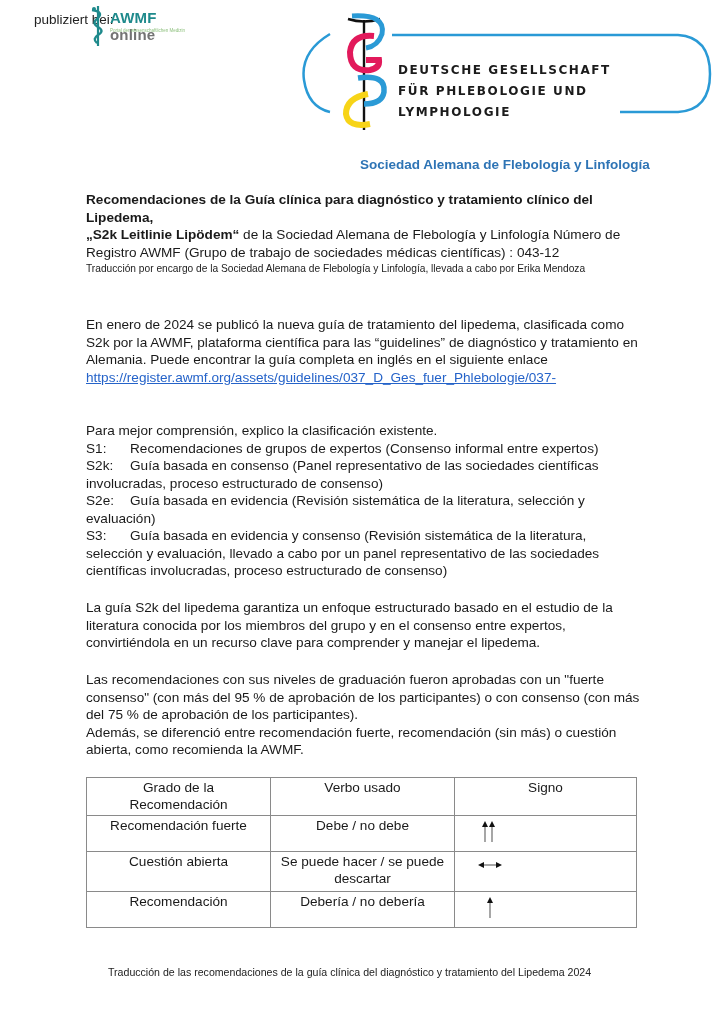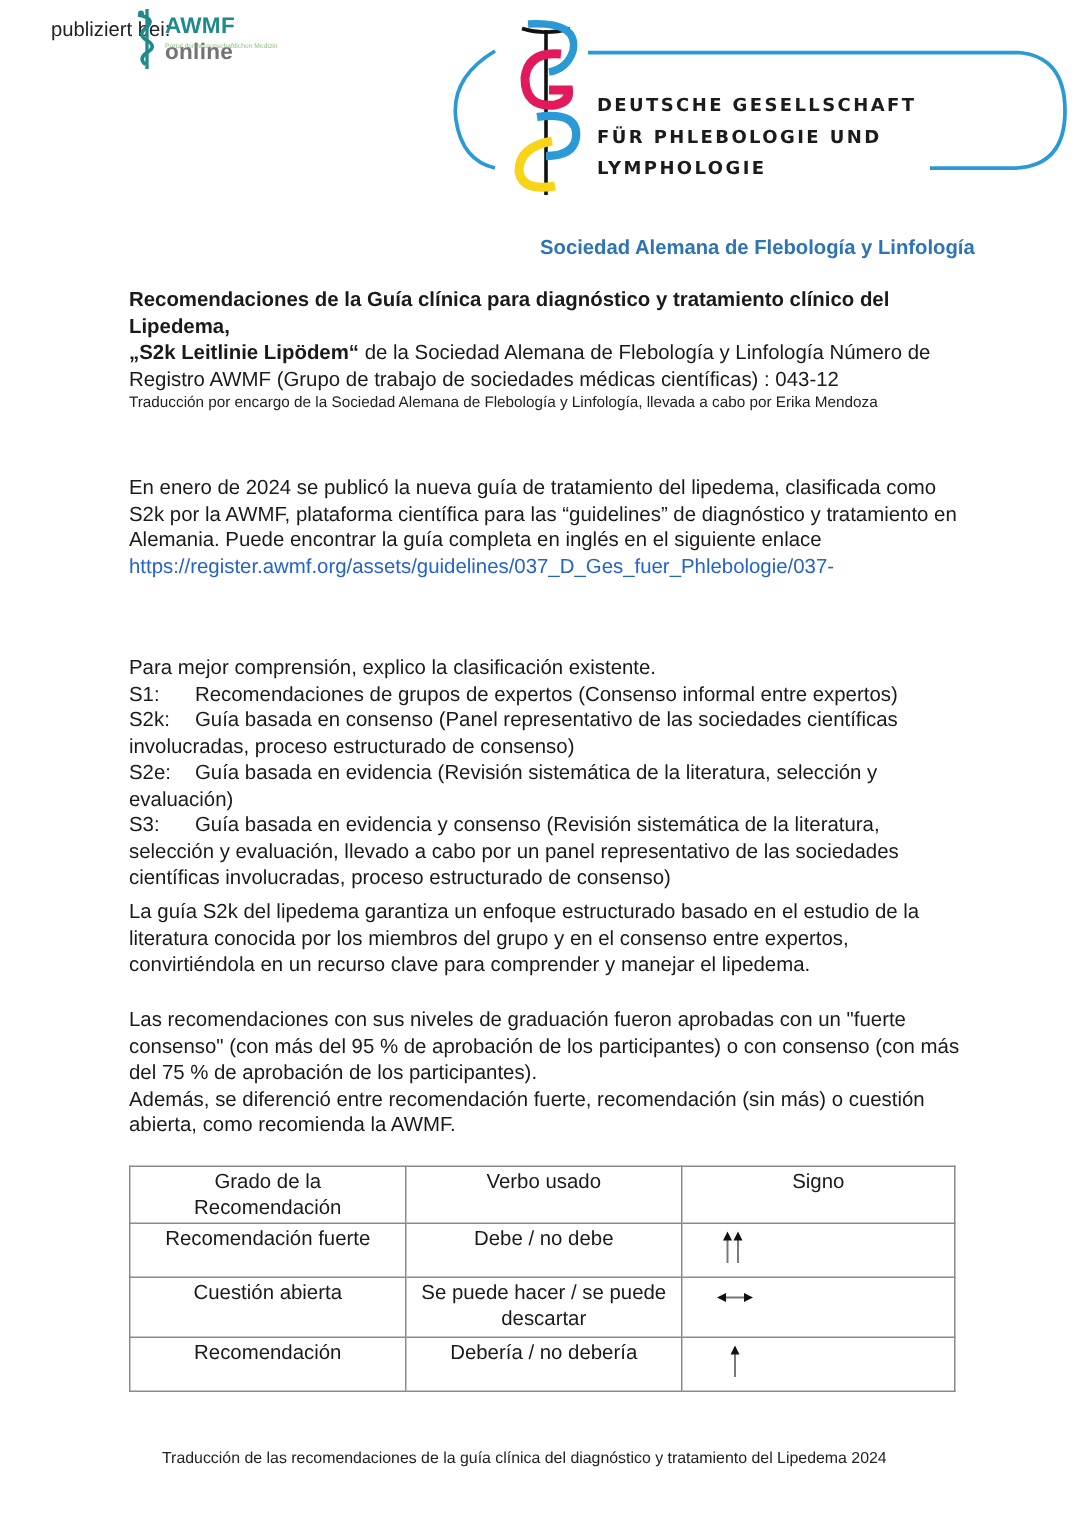--- a/index.html
+++ b/index.html
@@ -20,22 +20,22 @@
 
   .society-es { left: 360px; top: 157px; font-size: 13.5px; font-weight: bold; color: #2e74b5; }
 
   
   .para { left: 86px; width: 560px; font-size: 13.6px; line-height: 17.5px; }
   .title-block { top: 191px; }
   .title-block b { font-weight: bold; }
   .translator { left: 86px; top: 263px; font-size: 10.2px; color: #222; white-space: nowrap; text-align: center; }
 
   .p1 { top: 316px; }
-  .link { color: #2563c9; }
-  .p2 { top: 436px; }
+  .link { color: #2563c9; text-decoration: underline; }
+  .p2 { top: 422px; }
   .cls-row { display: block; }
   .cls-code { display: inline-block; width: 44px; }
   .p3 { top: 599px; }
   .p4 { top: 671px; }
 
   
   table.grades { position: absolute; left: 86px; top: 777px; width: 551px; border-collapse: collapse; font-size: 13.6px; }
   table.grades td, table.grades th { border: 1px solid #8a8a8a; padding: 1px 6px 2px 6px; vertical-align: top; text-align: center; font-weight: normal; line-height: 17px; }
   table.grades th { height: 15px; }
   table.grades tr.r td { height: 32px; }

